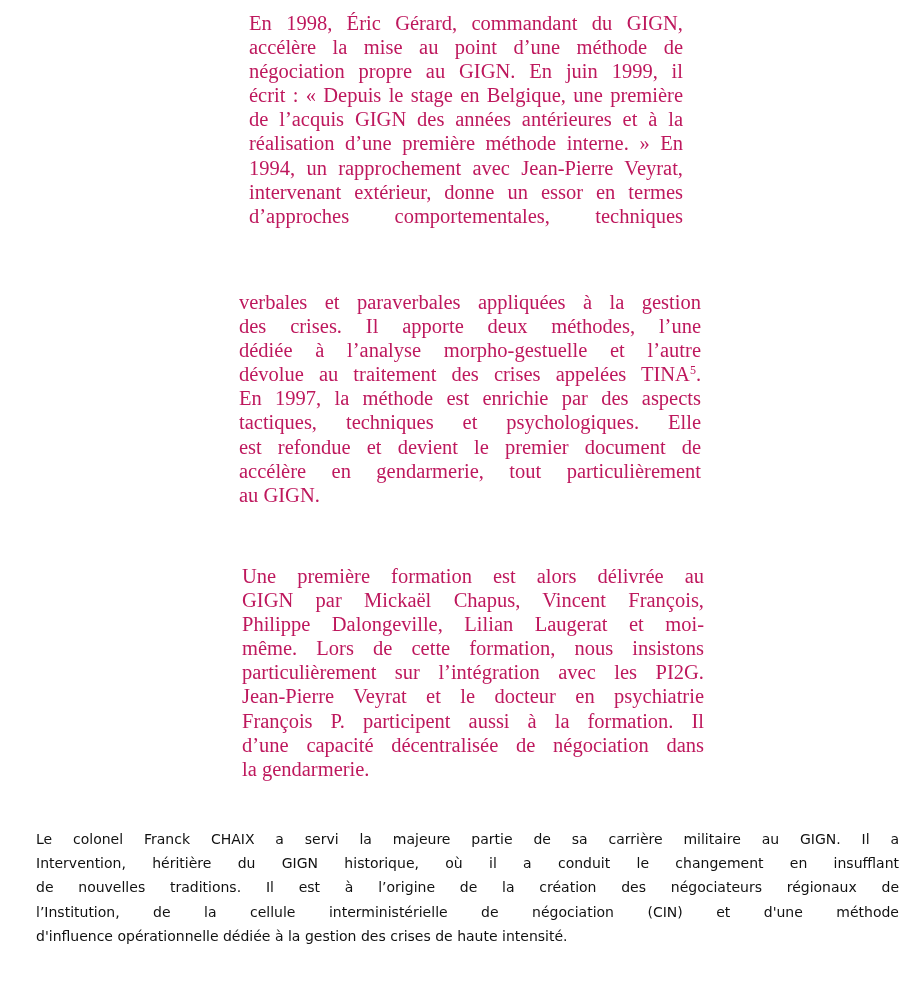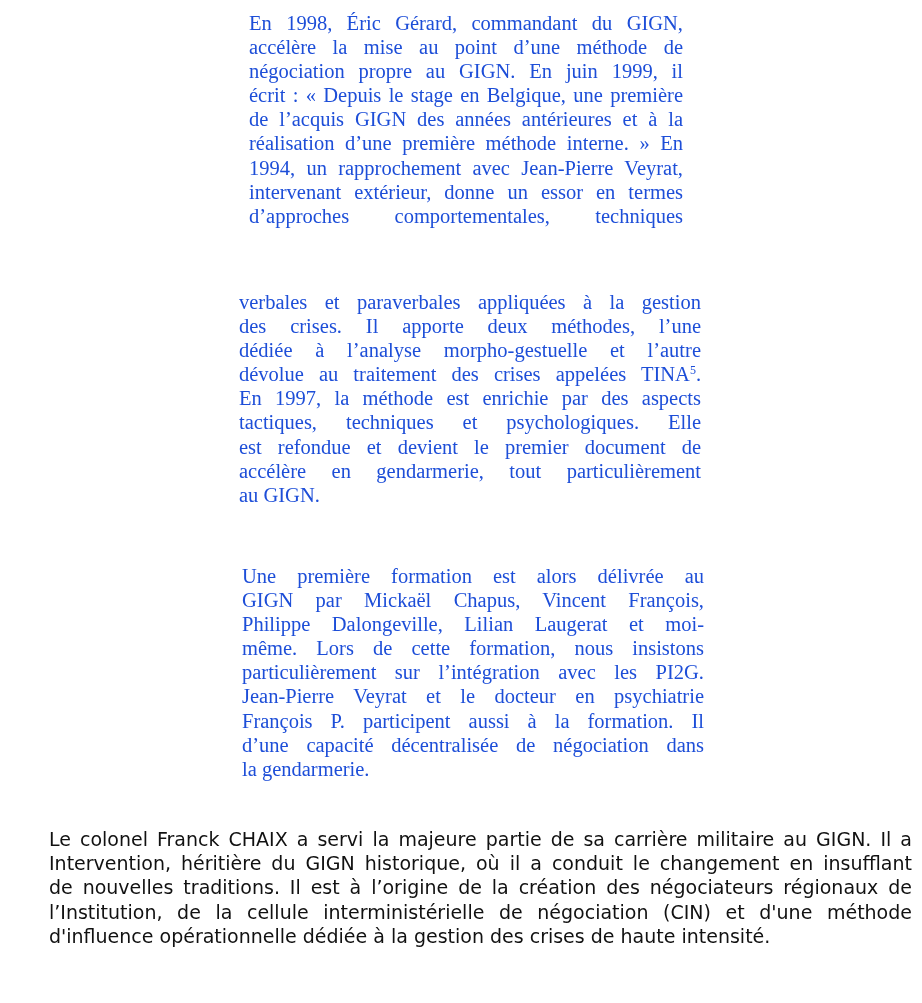--- a/index.html
+++ b/index.html
@@ -11,21 +11,21 @@
       width: 922px;
       height: 1003px;
       position: relative;
       overflow: hidden;
     }
     .scan-block {
       position: absolute;
       font-family: "Liberation Serif", "DejaVu Serif", serif;
       font-size: 20.5px;
       line-height: 24.1px;
-      color: #1d4ed8;
+      color: #be185d;
       text-align: justify;
       text-align-last: left;
     }
     .scan-block .line {
       display: block;
       text-align: justify;
       text-align-last: justify;
       white-space: nowrap;
       height: 24.1px;
     }
@@ -35,25 +35,25 @@
     #block-1 { left: 249px; top: 11px; width: 434px; }
     #block-2 { left: 239px; top: 290px; width: 462px; }
     #block-3 { left: 242px; top: 564px; width: 462px; }
     sup.fn {
       font-size: 12px;
       line-height: 0;
       vertical-align: 7px;
     }
     #bio {
       position: absolute;
-      left: 49px;
+      left: 36px;
       top: 827px;
       width: 863px;
       font-family: "DejaVu Sans", "Liberation Sans", sans-serif;
-      font-size: 19px;
+      font-size: 14px;
       line-height: 24.2px;
       color: #111111;
     }
     #bio .line {
       display: block;
       white-space: nowrap;
       text-align: justify;
       text-align-last: justify;
       height: 24.2px;
     }

